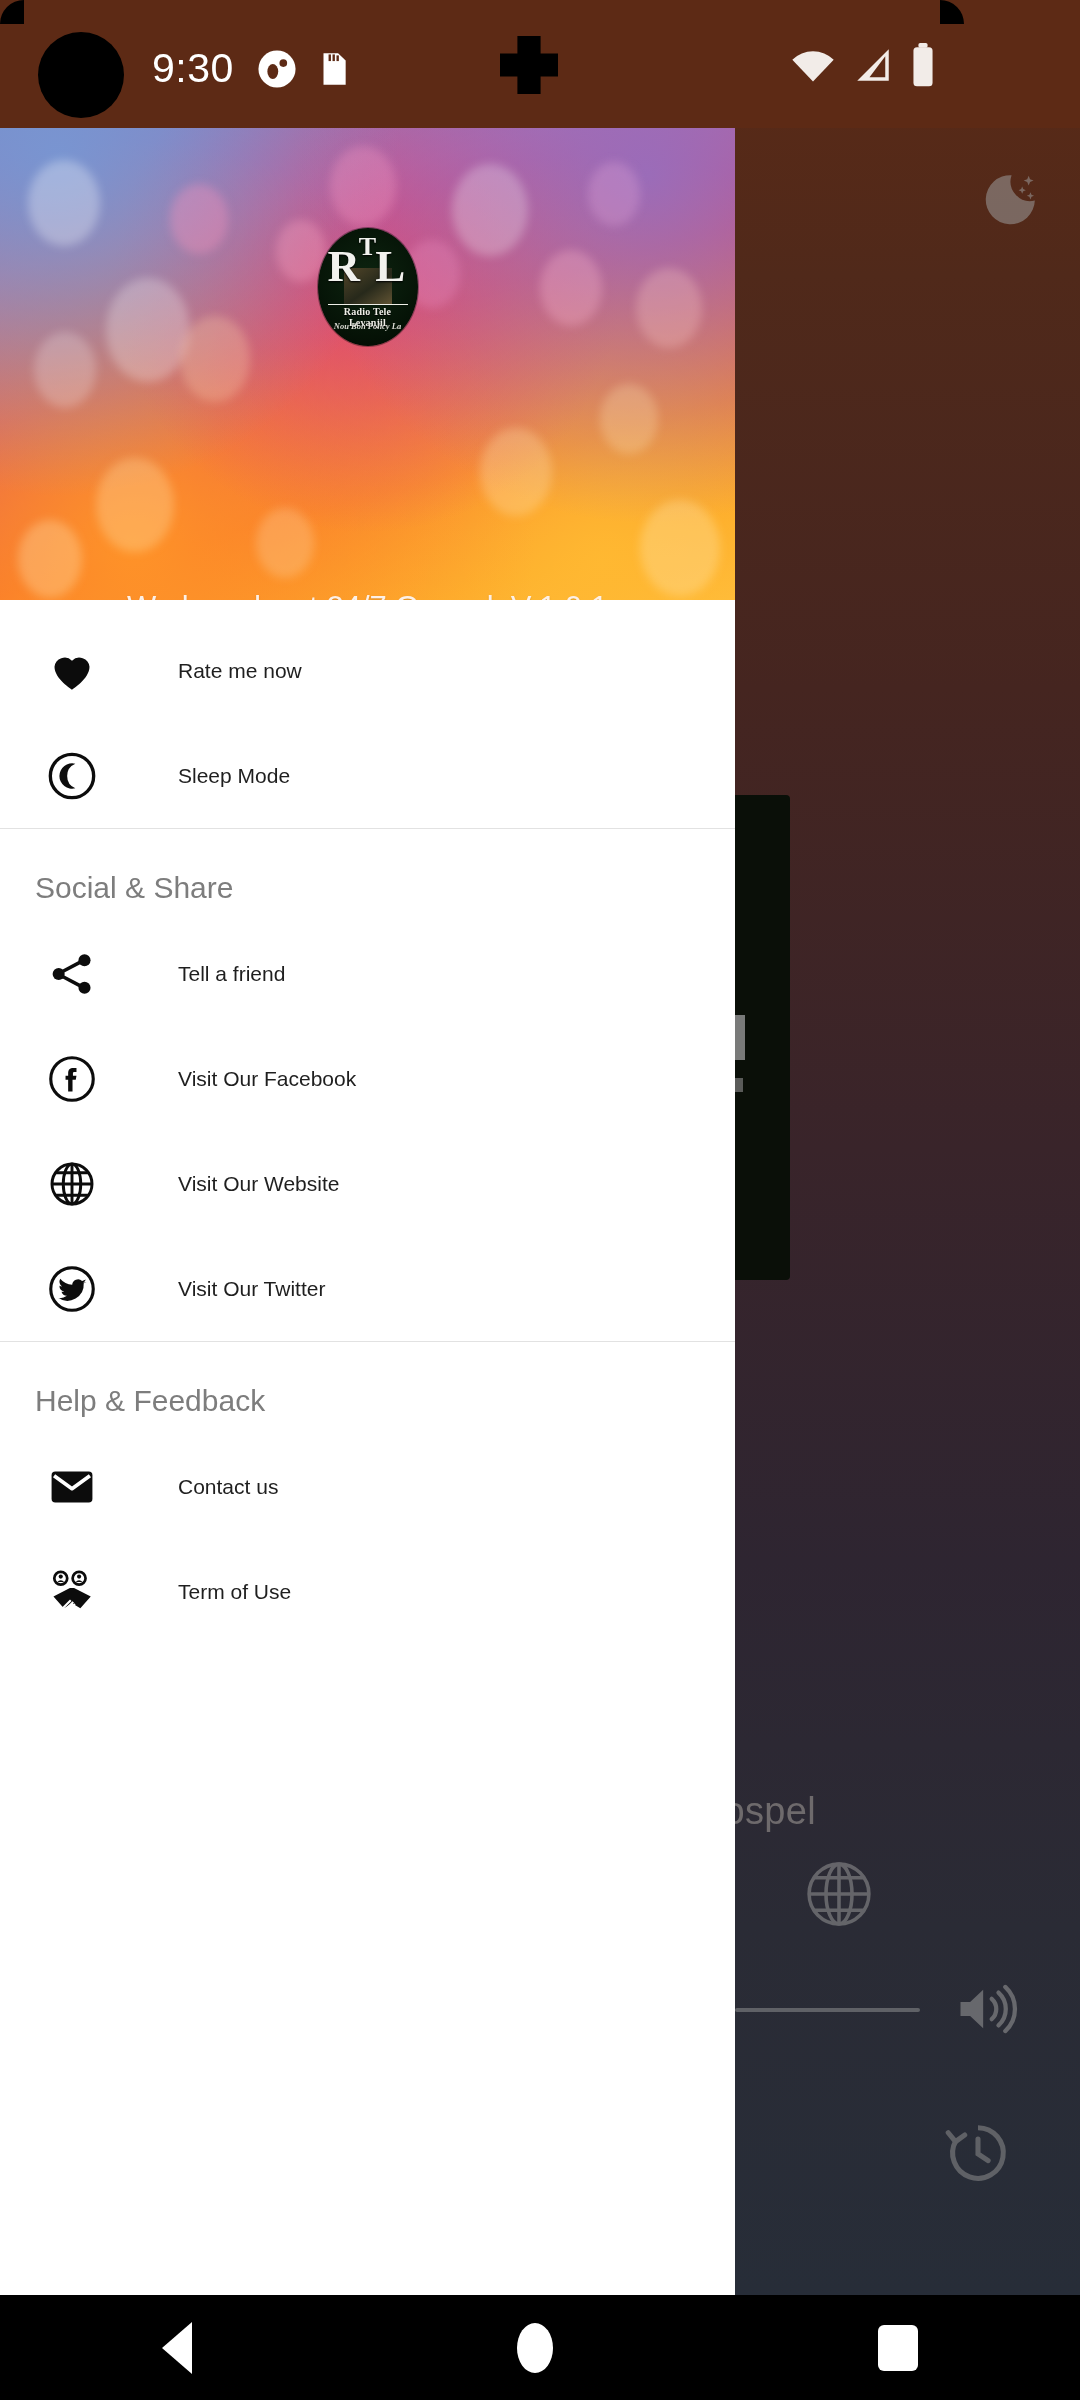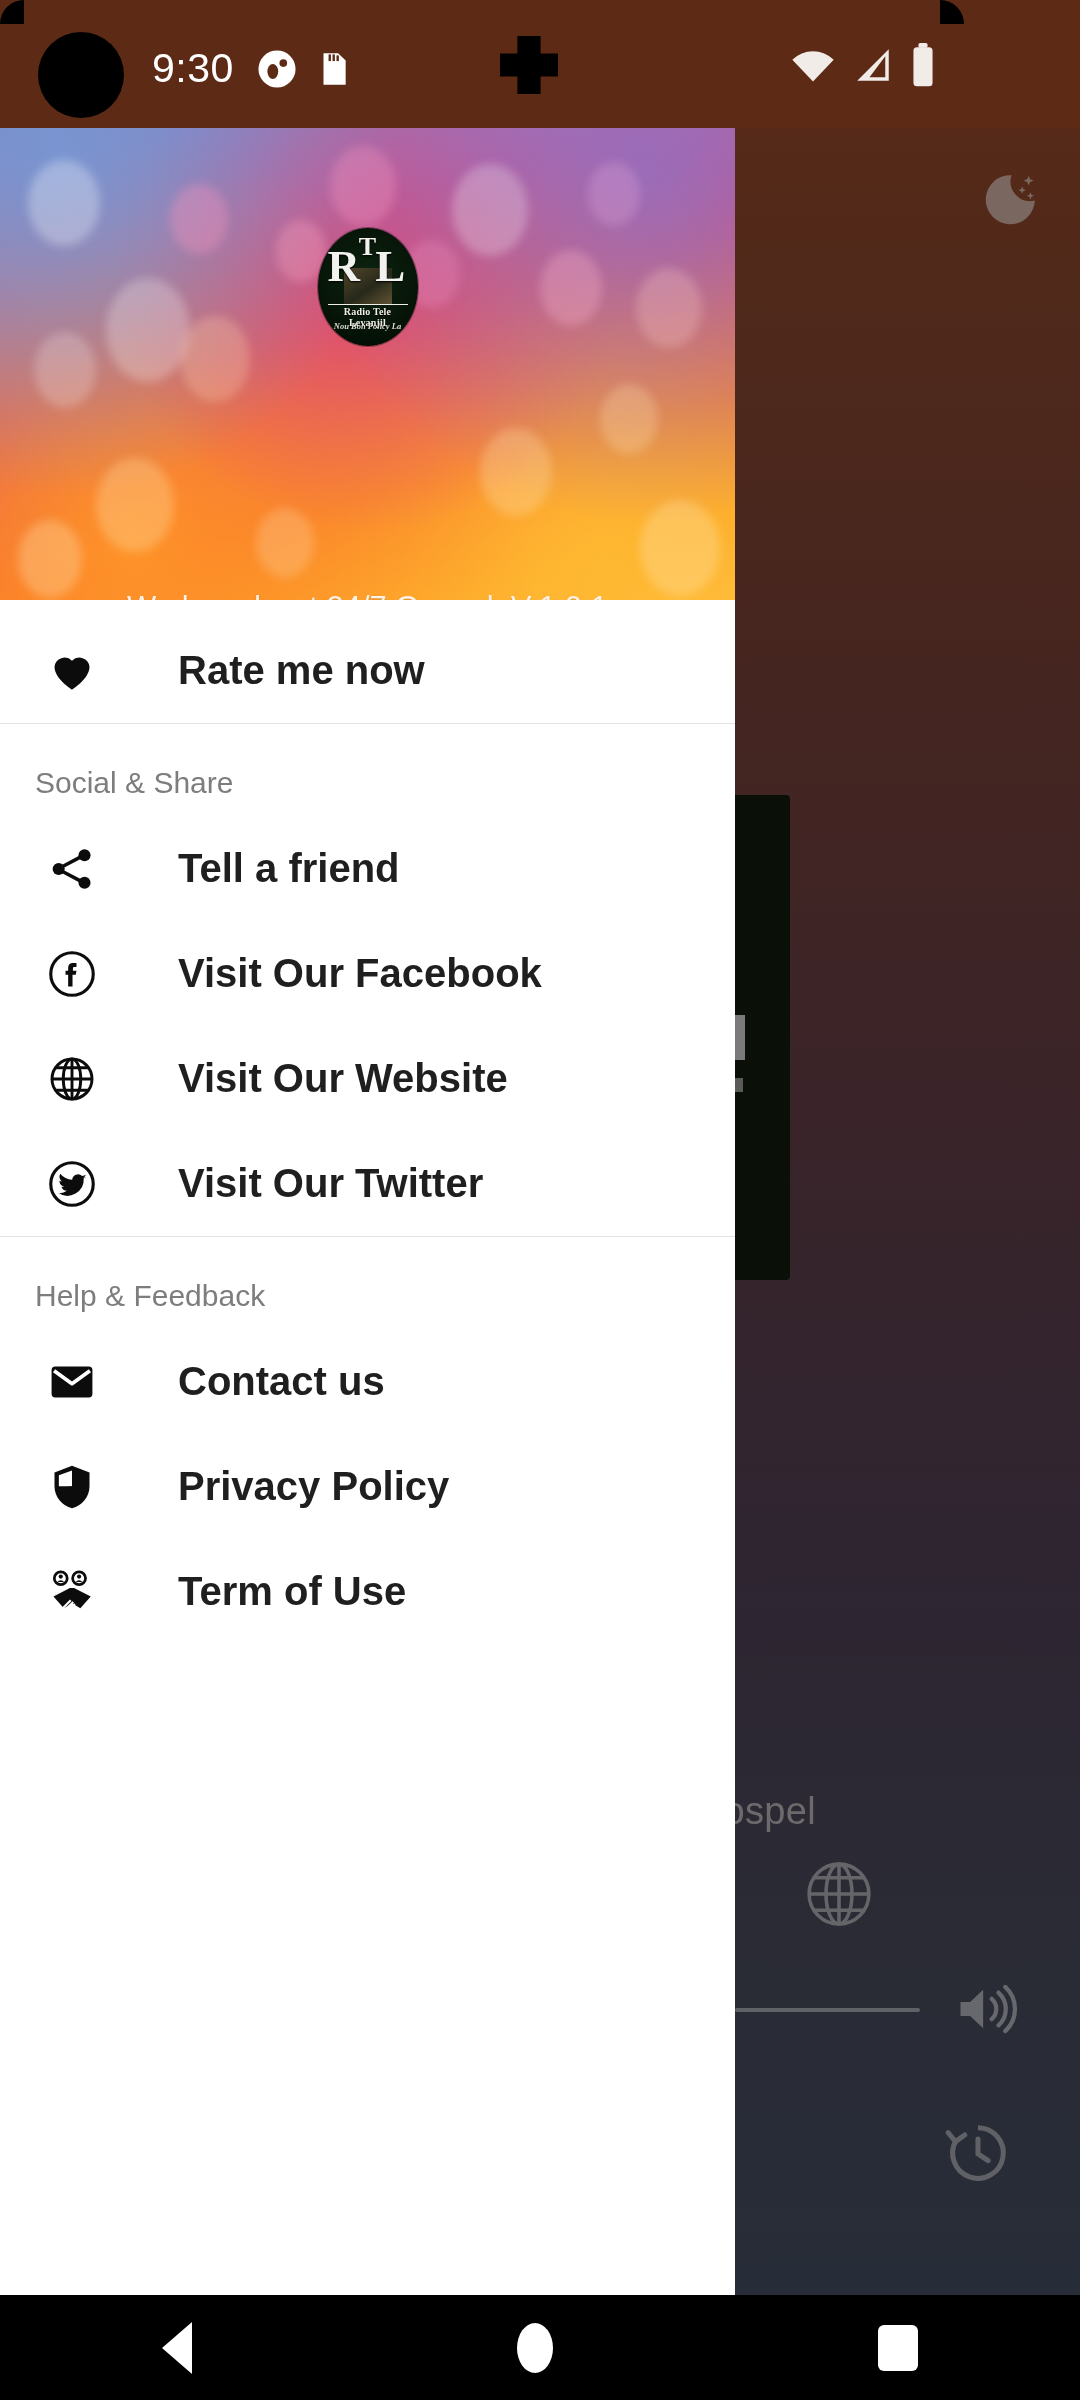--- a/index.html
+++ b/index.html
@@ -201,21 +201,21 @@
     cursor:pointer;
   }
   .drawer-item .item-icon{
     width:62px; height:62px;
     display:flex; align-items:center; justify-content:center;
     flex:0 0 62px;
   }
   .drawer-item .item-icon svg{ display:block; }
   .drawer-item .item-label{
     margin-left:75px;
-    font-size:40px; color:#1f1f1f; font-weight:700;
+    font-size:21px; color:#1f1f1f; font-weight:400;
     white-space:nowrap;
   }
   .drawer-divider{
     height:1px; background:#e2e2e2; margin:0;
   }
   .drawer-section-label{
     font-size:30px; color:#7d7d7d;
     padding:42px 0 16px 35px;
   }
 
@@ -377,20 +377,29 @@
 
     <div class="drawer-item">
       <span class="item-icon">
         <svg viewBox="0 0 24 24" width="50" height="50">
           <path d="M12 21s-8.4-5.2-8.4-11A4.9 4.9 0 0 1 12 7.1 4.9 4.9 0 0 1 20.4 10c0 5.8-8.4 11-8.4 11z" fill="#0c0c0c"></path>
         </svg>
       </span>
       <span class="item-label">Rate me now</span>
     </div>
 
+    <div class="drawer-item">
+      <span class="item-icon">
+        <svg viewBox="0 0 24 24" width="50" height="50">
+          <circle cx="12" cy="12" r="10.4" fill="none" stroke="#0c0c0c" stroke-width="1.6"></circle>
+          <path d="M13.6 6.1a6.4 6.4 0 0 0 0 11.8 6.1 6.1 0 1 1 0-11.8z" fill="#0c0c0c"></path>
+        </svg>
+      </span>
+      <span class="item-label">Sleep Mode</span>
+    </div>
 
     <div class="drawer-divider"></div>
 
     <div class="drawer-section-label">Social &amp; Share</div>
 
     <div class="drawer-item">
       <span class="item-icon">
         <svg viewBox="0 0 24 24" width="50" height="50">
           <circle cx="18" cy="5.4" r="2.9" fill="#0c0c0c"></circle>
           <circle cx="18" cy="18.6" r="2.9" fill="#0c0c0c"></circle>
@@ -442,30 +451,20 @@
     <div class="drawer-item">
       <span class="item-icon">
         <svg viewBox="0 0 24 24" width="50" height="50">
           <rect x="2.2" y="4.6" width="19.6" height="14.8" rx="1.8" fill="#0c0c0c"></rect>
           <path d="M3.4 6.6 12 12.8l8.6-6.2" fill="none" stroke="#fff" stroke-width="1.8" stroke-linejoin="round"></path>
         </svg>
       </span>
       <span class="item-label">Contact us</span>
     </div>
 
-    <div class="drawer-item">
-      <span class="item-icon">
-        <svg viewBox="0 0 24 24" width="50" height="50">
-          <path d="M12 1.8 3.6 5v6.6c0 5.2 3.6 9.2 8.4 10.6 4.8-1.4 8.4-5.4 8.4-10.6V5z" fill="#0c0c0c"></path>
-          <path d="M12 4.1v7.5H5.7V6.4z" fill="#fff"></path>
-          <path d="M12 11.6v8.4c-2.5-.9-4.8-3-5.8-5.6-.25-.65-.4-1.3-.5-1.9z" fill="#0c0c0c"></path>
-        </svg>
-      </span>
-      <span class="item-label">Privacy Policy</span>
-    </div>
 
     <div class="drawer-item">
       <span class="item-icon">
         <svg viewBox="0 0 24 24" width="50" height="50">
           <circle cx="6.6" cy="5.4" r="3.1" fill="none" stroke="#0c0c0c" stroke-width="1.3"></circle>
           <path d="M5 7.2a2 2 0 0 1 3.2 0z" fill="#0c0c0c"></path>
           <circle cx="6.6" cy="4.6" r="1" fill="#0c0c0c"></circle>
           <circle cx="15.4" cy="5.4" r="3.1" fill="none" stroke="#0c0c0c" stroke-width="1.3"></circle>
           <path d="M13.8 7.2a2 2 0 0 1 3.2 0z" fill="#0c0c0c"></path>
           <circle cx="15.4" cy="4.6" r="1" fill="#0c0c0c"></circle>

